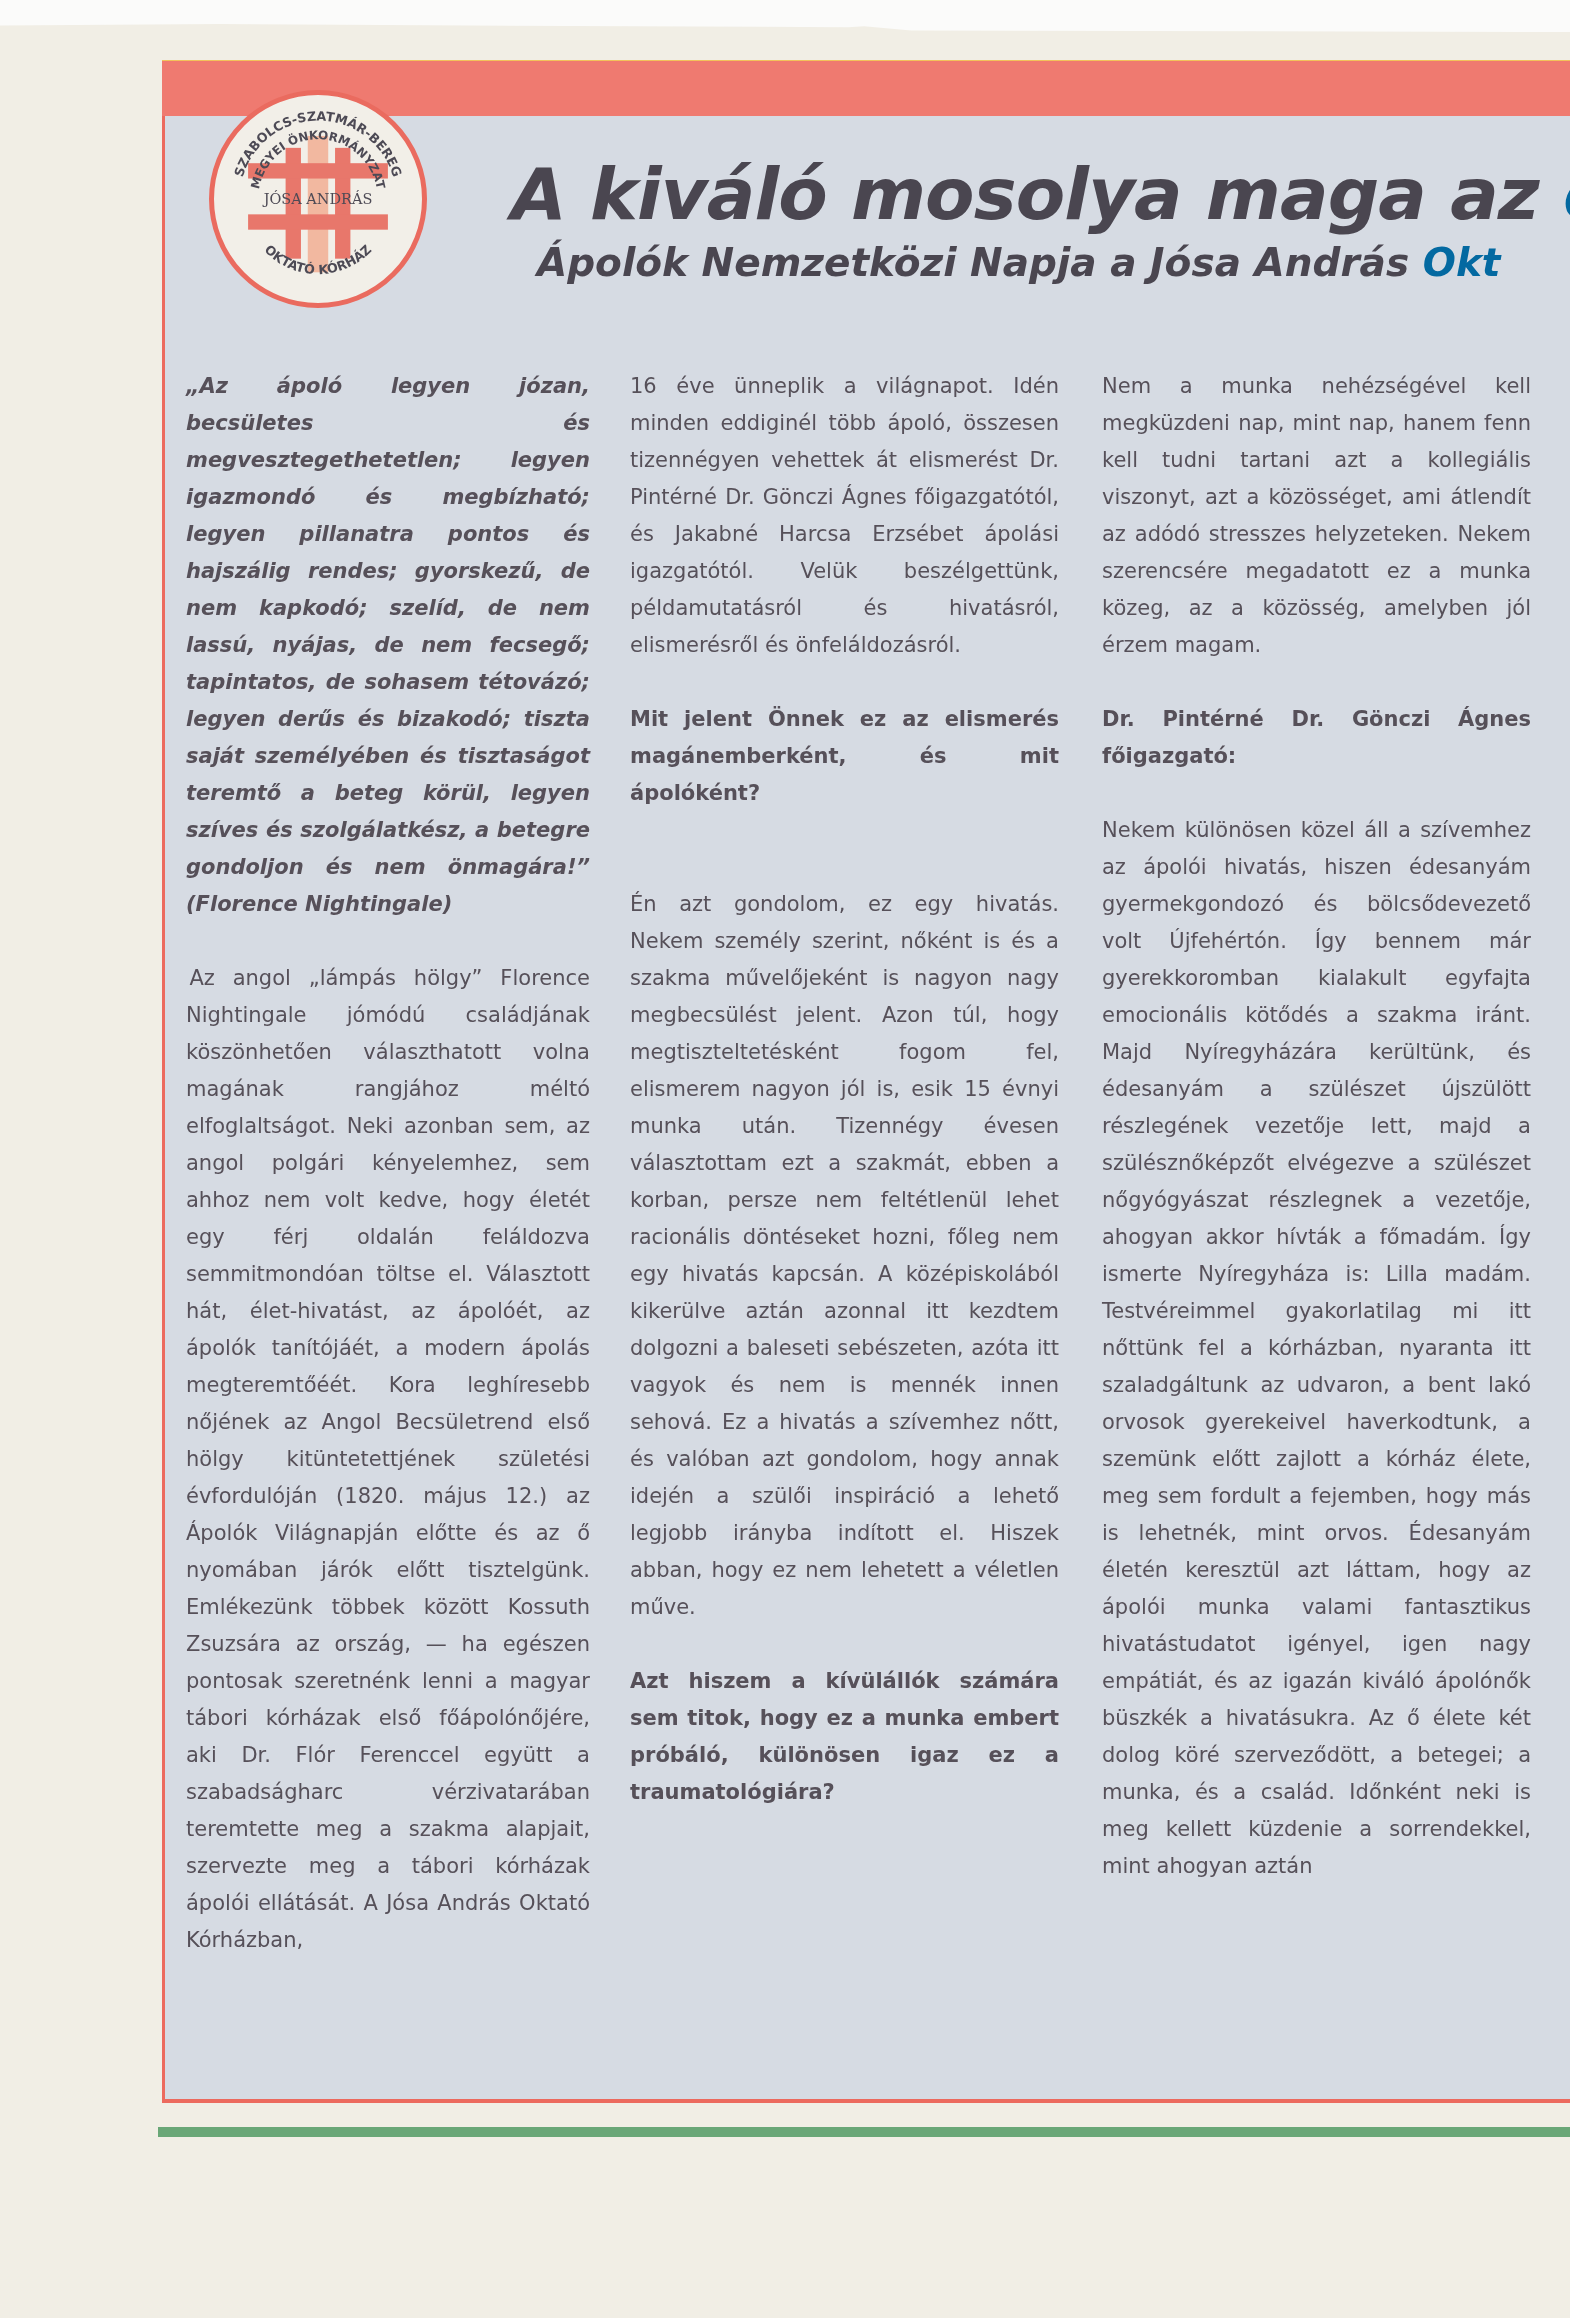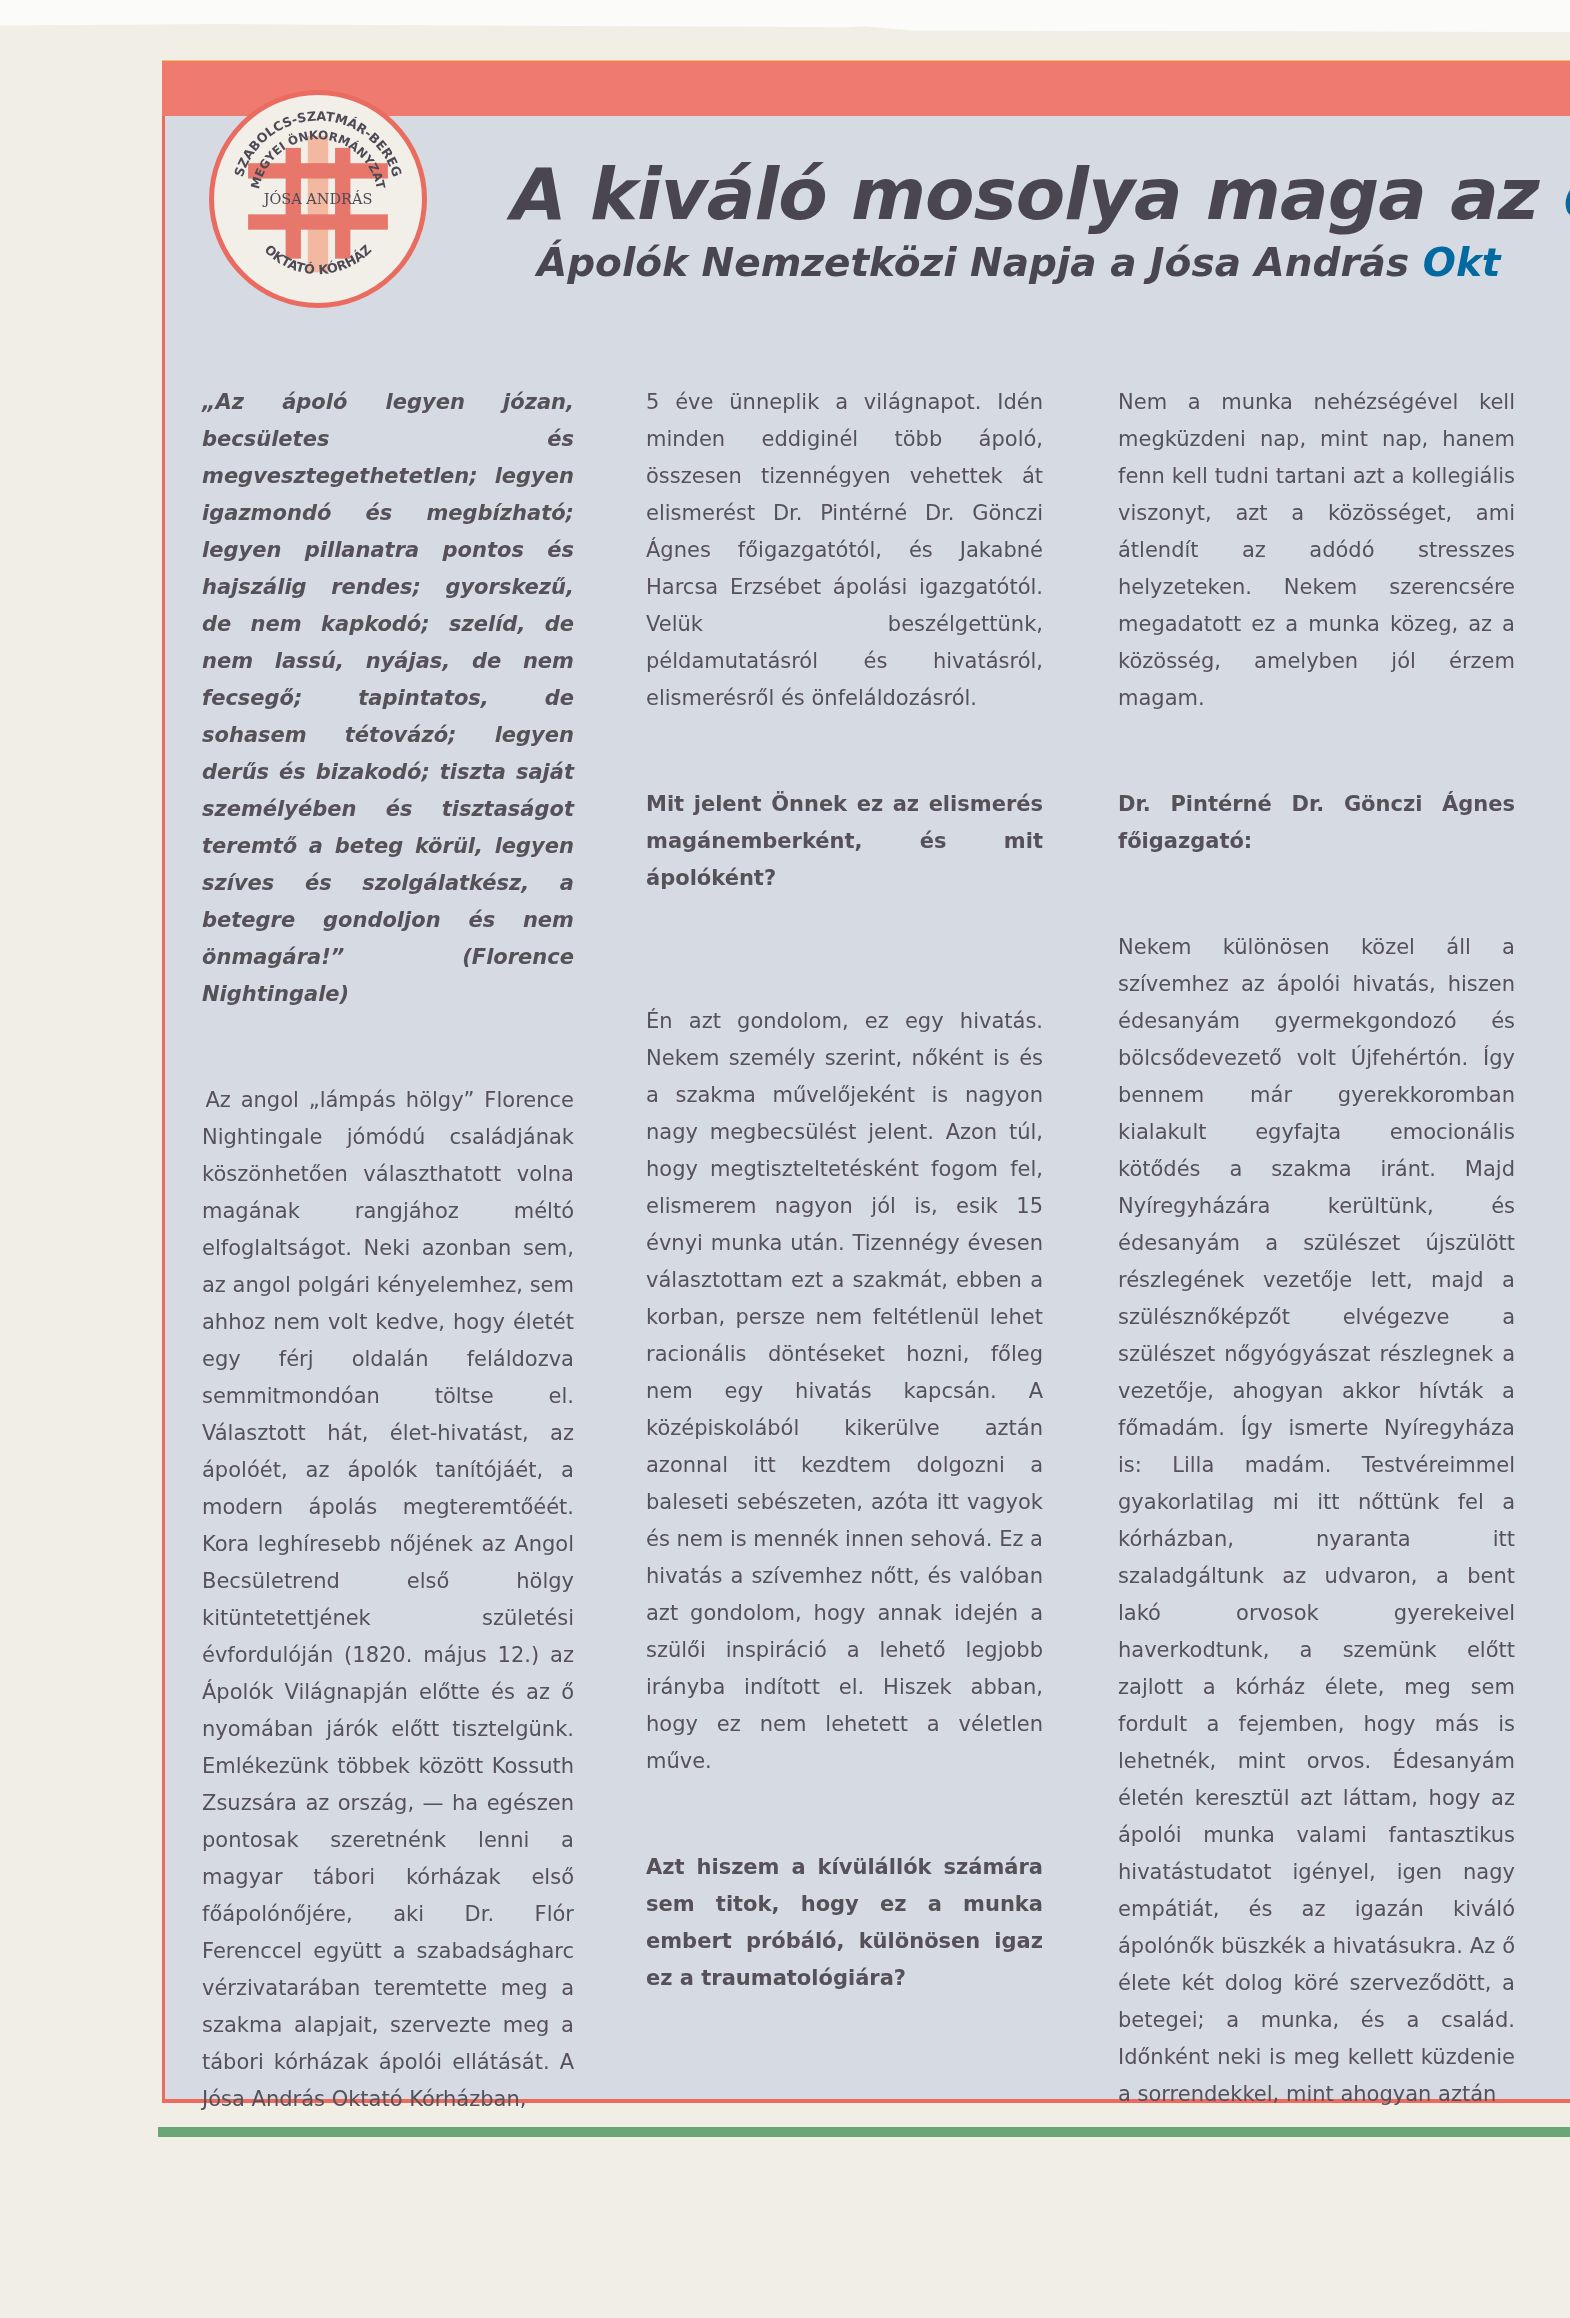--- a/index.html
+++ b/index.html
@@ -42,21 +42,21 @@
     position: absolute; left: 537px; top: 240px; white-space: nowrap;
     font-family: "DejaVu Sans", sans-serif; font-weight: bold; font-style: italic;
     font-size: 39px; color: #4a4650;
   }
   .blue { color: #0369a1; }
   .col {
     position: absolute; top: 368px;
     font-family: "DejaVu Sans", sans-serif; font-size: 21px; line-height: 37px;
     color: #565059; text-align: justify;
   }
-  .col p { margin: 16px; }
+  .col p { margin: 0; }
   .col .gap { height: 37px; }
   .col1 { left: 186px; width: 404px; }
   .col2 { left: 630px; width: 429px; }
   .col3 { left: 1102px; width: 429px; }
   .quote { font-style: italic; font-weight: bold; }
   .q { font-weight: bold; }
   .green-stripe {
     position: absolute; left: 158px; top: 2127px; width: 1413px; height: 10.2px;
     background: #6aa777;
   }
@@ -103,21 +103,21 @@
     <span>Ápolók Nemzetközi Napja a Jósa András </span><span class="blue">Okt</span>
   </div>
 
   <div class="col col1">
     <p class="quote">„Az ápoló legyen józan, becsületes és megvesztegethetetlen; legyen igazmondó és megbízható; legyen pillanatra pontos és hajszálig rendes; gyorskezű, de nem kapkodó; szelíd, de nem lassú, nyájas, de nem fecsegő; tapintatos, de sohasem tétovázó; legyen derűs és bizakodó; tiszta saját személyében és tisztaságot teremtő a beteg körül, legyen szíves és szolgálatkész, a betegre gondoljon és nem önmagára!” (Florence Nightingale)</p>
     <div class="gap"></div>
     <p style="text-indent: 3.4px;">Az angol „lámpás hölgy” Florence Nightingale jómódú családjának köszönhetően választhatott volna magának rangjához méltó elfoglaltságot. Neki azonban sem, az angol polgári kényelemhez, sem ahhoz nem volt kedve, hogy életét egy férj oldalán feláldozva semmitmondóan töltse el. Választott hát, élet-hivatást, az ápolóét, az ápolók tanítójáét, a modern ápolás megteremtőéét. Kora leghíresebb nőjének az Angol Becsületrend első hölgy kitüntetettjének születési évfordulóján (1820. május 12.) az Ápolók Világnapján előtte és az ő nyomában járók előtt tisztelgünk. Emlékezünk többek között Kossuth Zsuzsára az ország, — ha egészen pontosak szeretnénk lenni a magyar tábori kórházak első főápolónőjére, aki Dr. Flór Ferenccel együtt a szabadságharc vérzivatarában teremtette meg a szakma alapjait, szervezte meg a tábori kórházak ápolói ellátását. A Jósa András Oktató Kórházban,</p>
   </div>
 
   <div class="col col2">
-    <p>5 éve ünneplik a világnapot. Idén minden eddiginél több ápoló, összesen tizennégyen vehettek át elismerést Dr. Pintérné Dr. Gönczi Ágnes főigazgatótól, és Jakabné Harcsa Erzsébet ápolási igazgatótól. Velük beszélgettünk, példamutatásról és hivatásról, elismerésről és önfeláldozásról.</p>
+    <p>16 éve ünneplik a világnapot. Idén minden eddiginél több ápoló, összesen tizennégyen vehettek át elismerést Dr. Pintérné Dr. Gönczi Ágnes főigazgatótól, és Jakabné Harcsa Erzsébet ápolási igazgatótól. Velük beszélgettünk, példamutatásról és hivatásról, elismerésről és önfeláldozásról.</p>
     <div class="gap"></div>
     <p class="q">Mit jelent Önnek ez az elismerés magánemberként, és mit ápolóként?</p>
     <div class="gap"></div>
     <div class="gap"></div>
     <p>Én azt gondolom, ez egy hivatás. Nekem személy szerint, nőként is és a szakma művelőjeként is nagyon nagy megbecsülést jelent. Azon túl, hogy megtiszteltetésként fogom fel, elismerem nagyon jól is, esik 15 évnyi munka után. Tizennégy évesen választottam ezt a szakmát, ebben a korban, persze nem feltétlenül lehet racionális döntéseket hozni, főleg nem egy hivatás kapcsán. A középiskolából kikerülve aztán azonnal itt kezdtem dolgozni a baleseti sebészeten, azóta itt vagyok és nem is mennék innen sehová. Ez a hivatás a szívemhez nőtt, és valóban azt gondolom, hogy annak idején a szülői inspiráció a lehető legjobb irányba indított el. Hiszek abban, hogy ez nem lehetett a véletlen műve.</p>
     <div class="gap"></div>
     <p class="q">Azt hiszem a kívülállók számára sem titok, hogy ez a munka embert próbáló, különösen igaz ez a traumatológiára?</p>
   </div>
 
   <div class="col col3">

